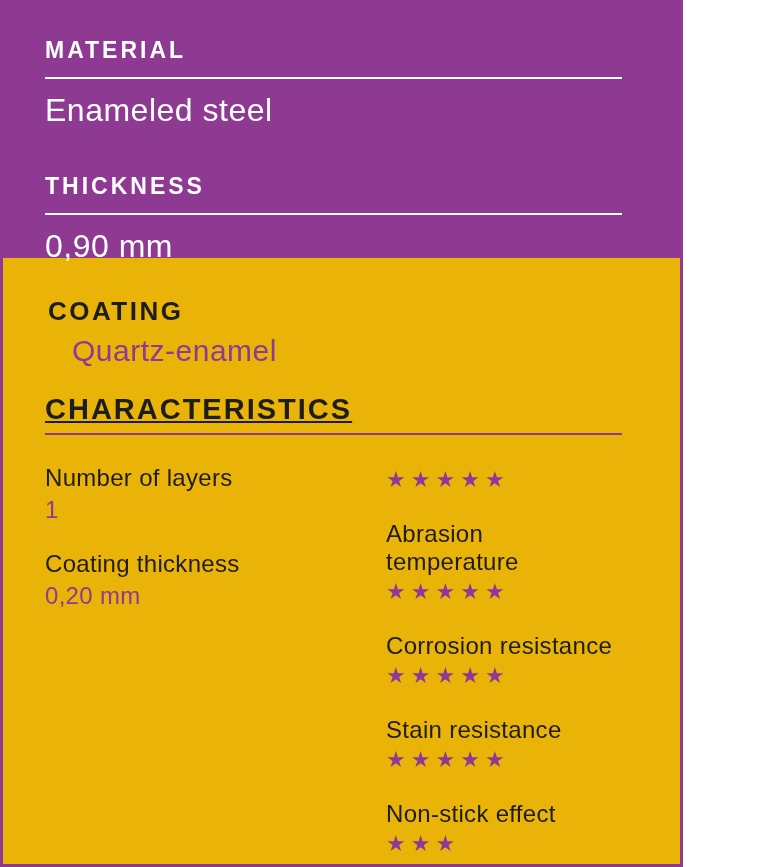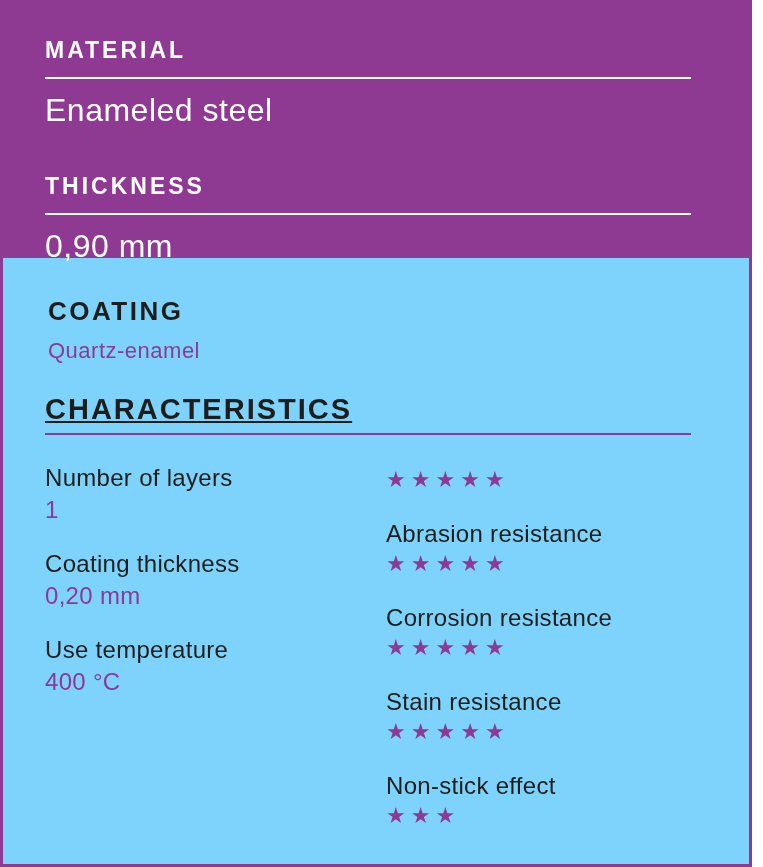--- a/index.html
+++ b/index.html
@@ -2,21 +2,21 @@
 <html style="--purple: #8f3a92; --accent: #8c3a96; --ink: #1d1d1b;"><head>
 <meta charset="utf-8">
 <style>
   html, body { margin: 0; padding: 0; }
   body {
     width: 763px; height: 867px;
     background: #ffffff;
     font-family: "Liberation Sans", sans-serif;
     overflow: hidden;
   }
-  .page { width: 752px; height: 867px; border-radius: 8px; }
+  .page { width: 683px; height: 867px; border-radius: 8px; }
 
   
   .hdr {
     box-sizing: border-box;
     height: 258px;
     background: var(--purple);
     padding: 36px 61px 0 45px;
     color: #ffffff;
   }
   .hdr-group + .hdr-group { margin-top: 46px; }
@@ -38,37 +38,38 @@
     letter-spacing: 0.5px;
   }
 
   
   .card {
     box-sizing: border-box;
     height: 609px;
     border: 3px solid var(--purple);
     border-top: none;
     padding: 38px 58px 0 42px;
-    background: #7dd3fc;
+    background: #eab308;
   }
   .coating-title {
     font-size: 26px;
     font-weight: bold;
     letter-spacing: 2.5px;
     line-height: 31px;
     color: var(--ink);
     padding-left: 3px;
   }
   .coating-value {
-    font-size: 22px;
+    font-size: 30px;
     line-height: 31px;
     margin-top: 8px;
     color: var(--accent);
     padding-left: 3px;
     letter-spacing: 0.5px;
+    margin-left: 24px;
   }
   .chars-title {
     margin: 26px 0 0 0;
     font-size: 29px;
     font-weight: bold;
     letter-spacing: 2px;
     line-height: 35px;
     color: var(--ink);
     text-decoration: underline;
   }
@@ -136,32 +137,28 @@
 
       <div class="col-left">
         <div class="item">
           <div class="item-label">Number of layers</div>
           <div class="item-value">1</div>
         </div>
         <div class="item">
           <div class="item-label">Coating thickness</div>
           <div class="item-value">0,20 mm</div>
         </div>
-        <div class="item">
-          <div class="item-label">Use temperature</div>
-          <div class="item-value">400 °C</div>
-        </div>
       </div>
 
       <div class="col-right">
         <div class="item">
           <div class="item-stars">★★★★★</div>
         </div>
         <div class="item">
-          <div class="item-label">Abrasion resistance</div>
+          <div class="item-label">Abrasion temperature</div>
           <div class="item-stars">★★★★★</div>
         </div>
         <div class="item">
           <div class="item-label">Corrosion resistance</div>
           <div class="item-stars">★★★★★</div>
         </div>
         <div class="item">
           <div class="item-label">Stain resistance</div>
           <div class="item-stars">★★★★★</div>
         </div>

